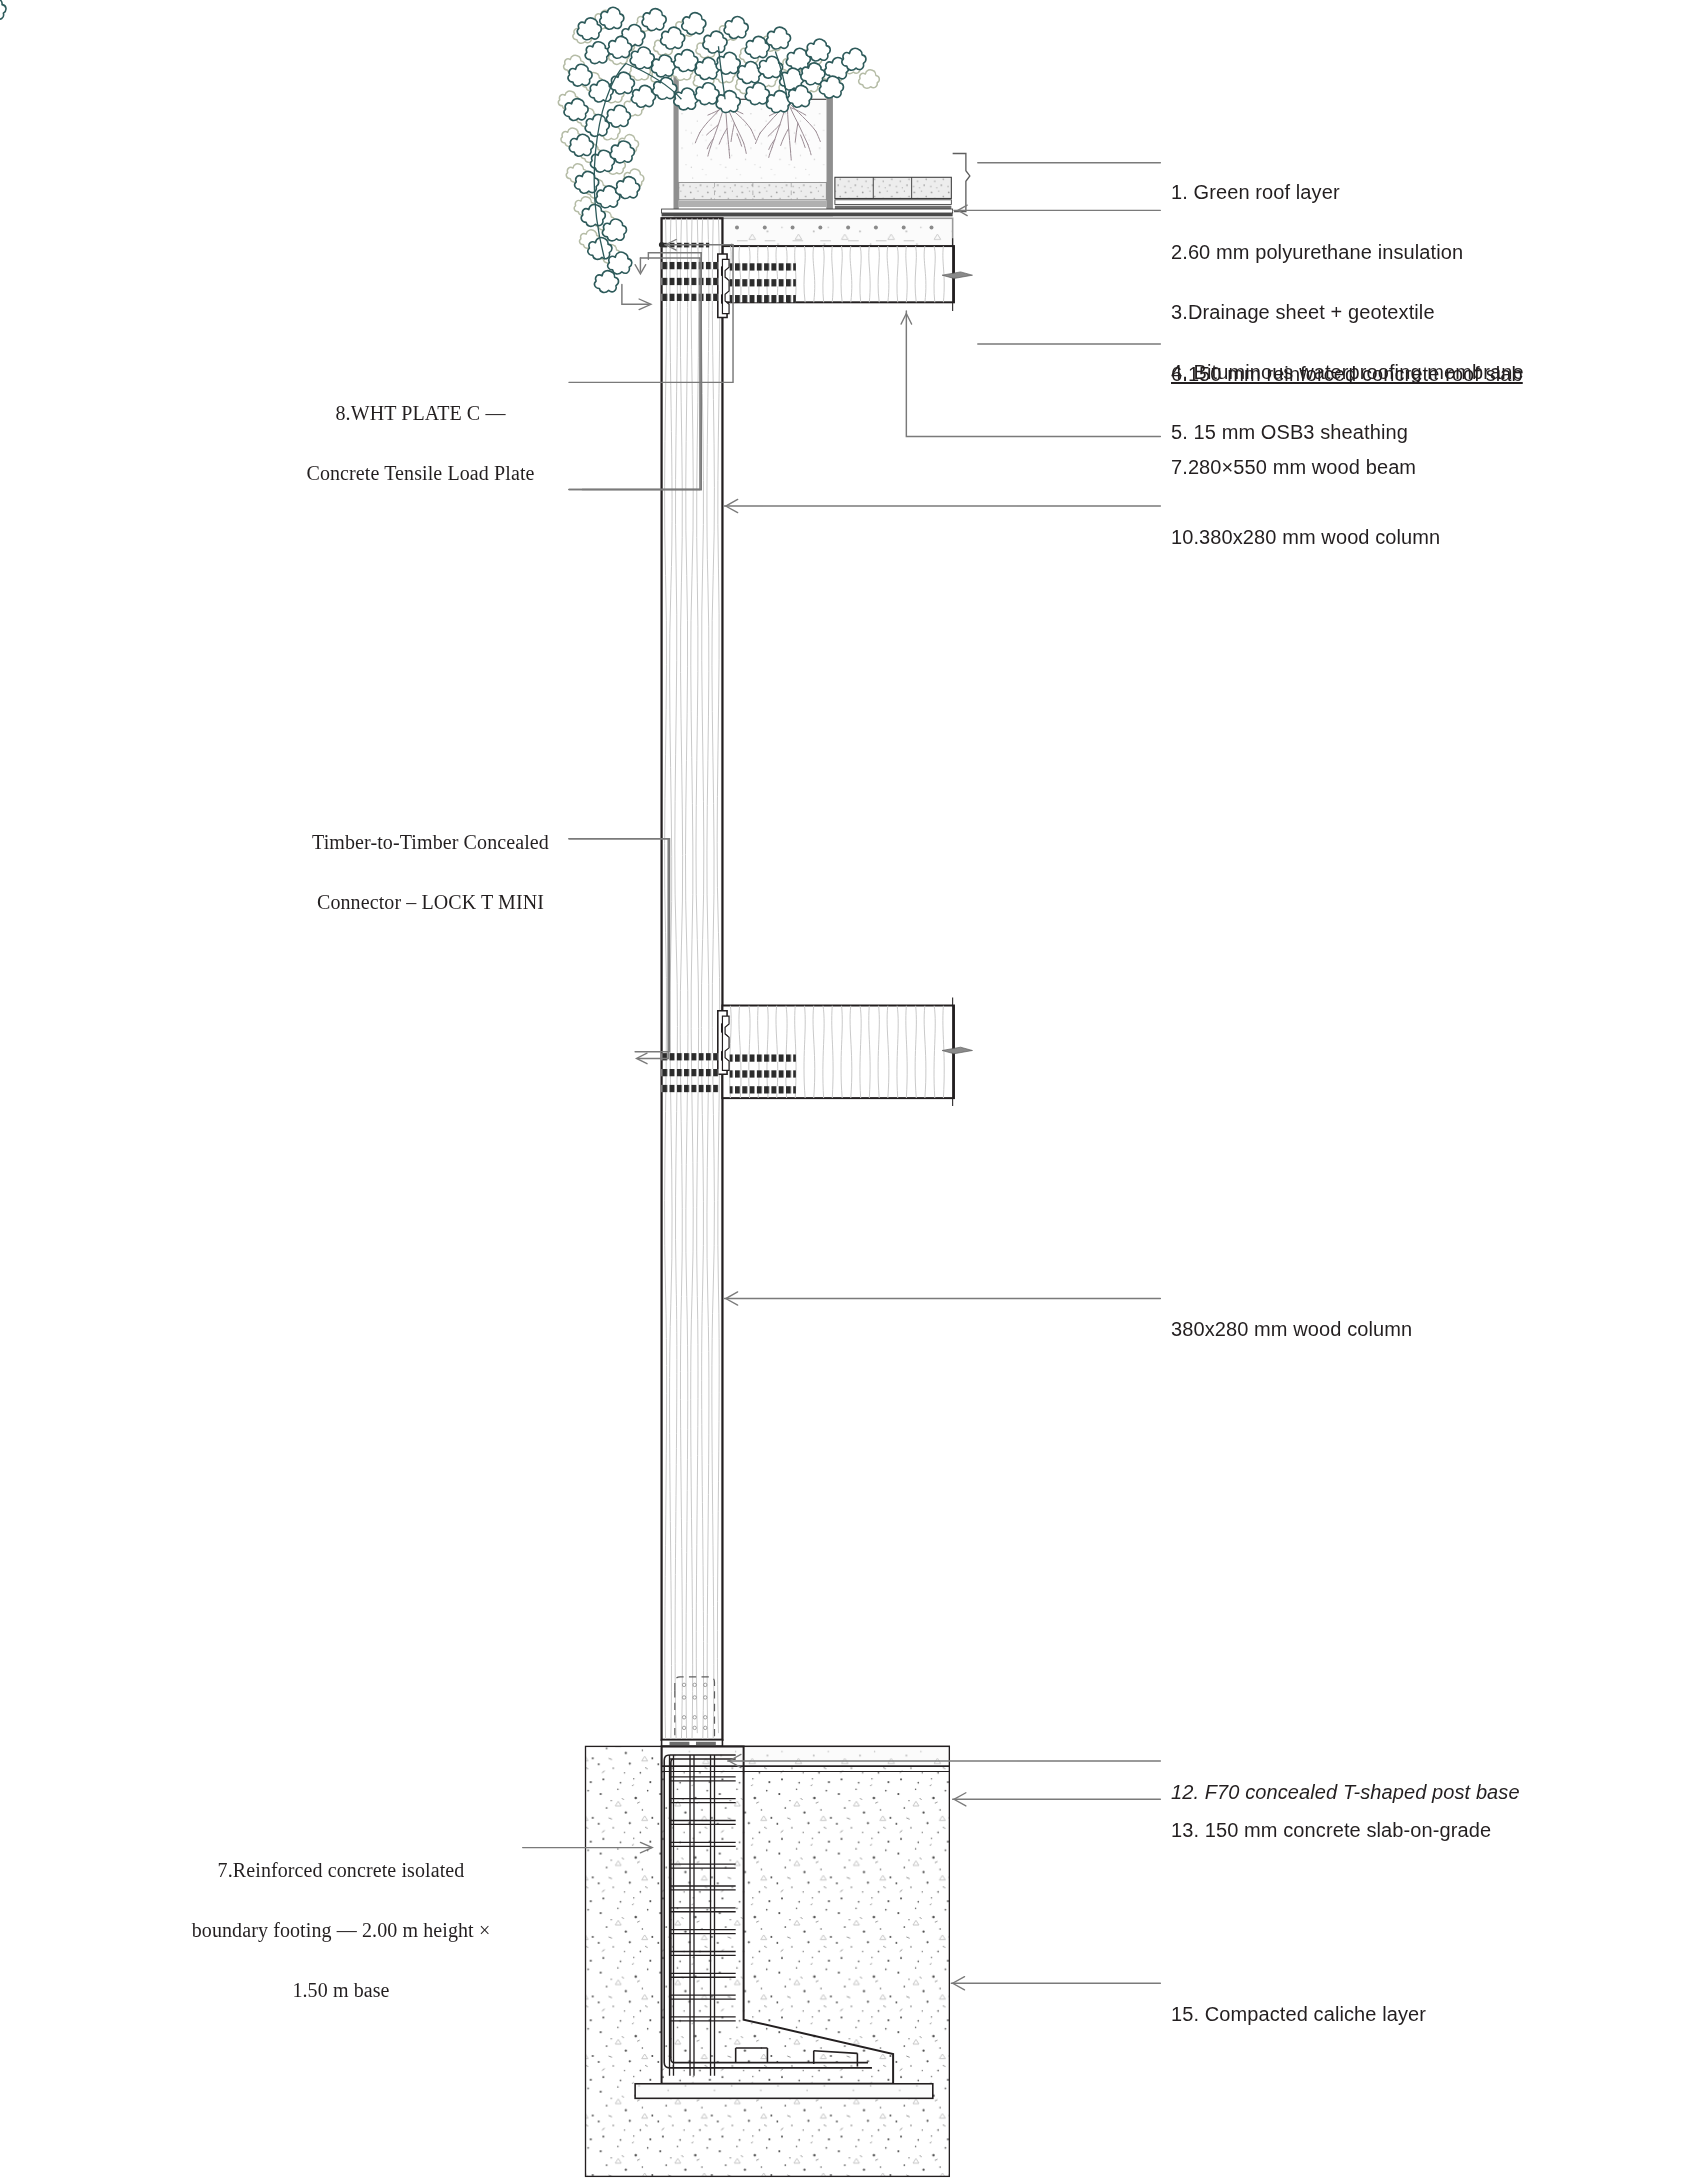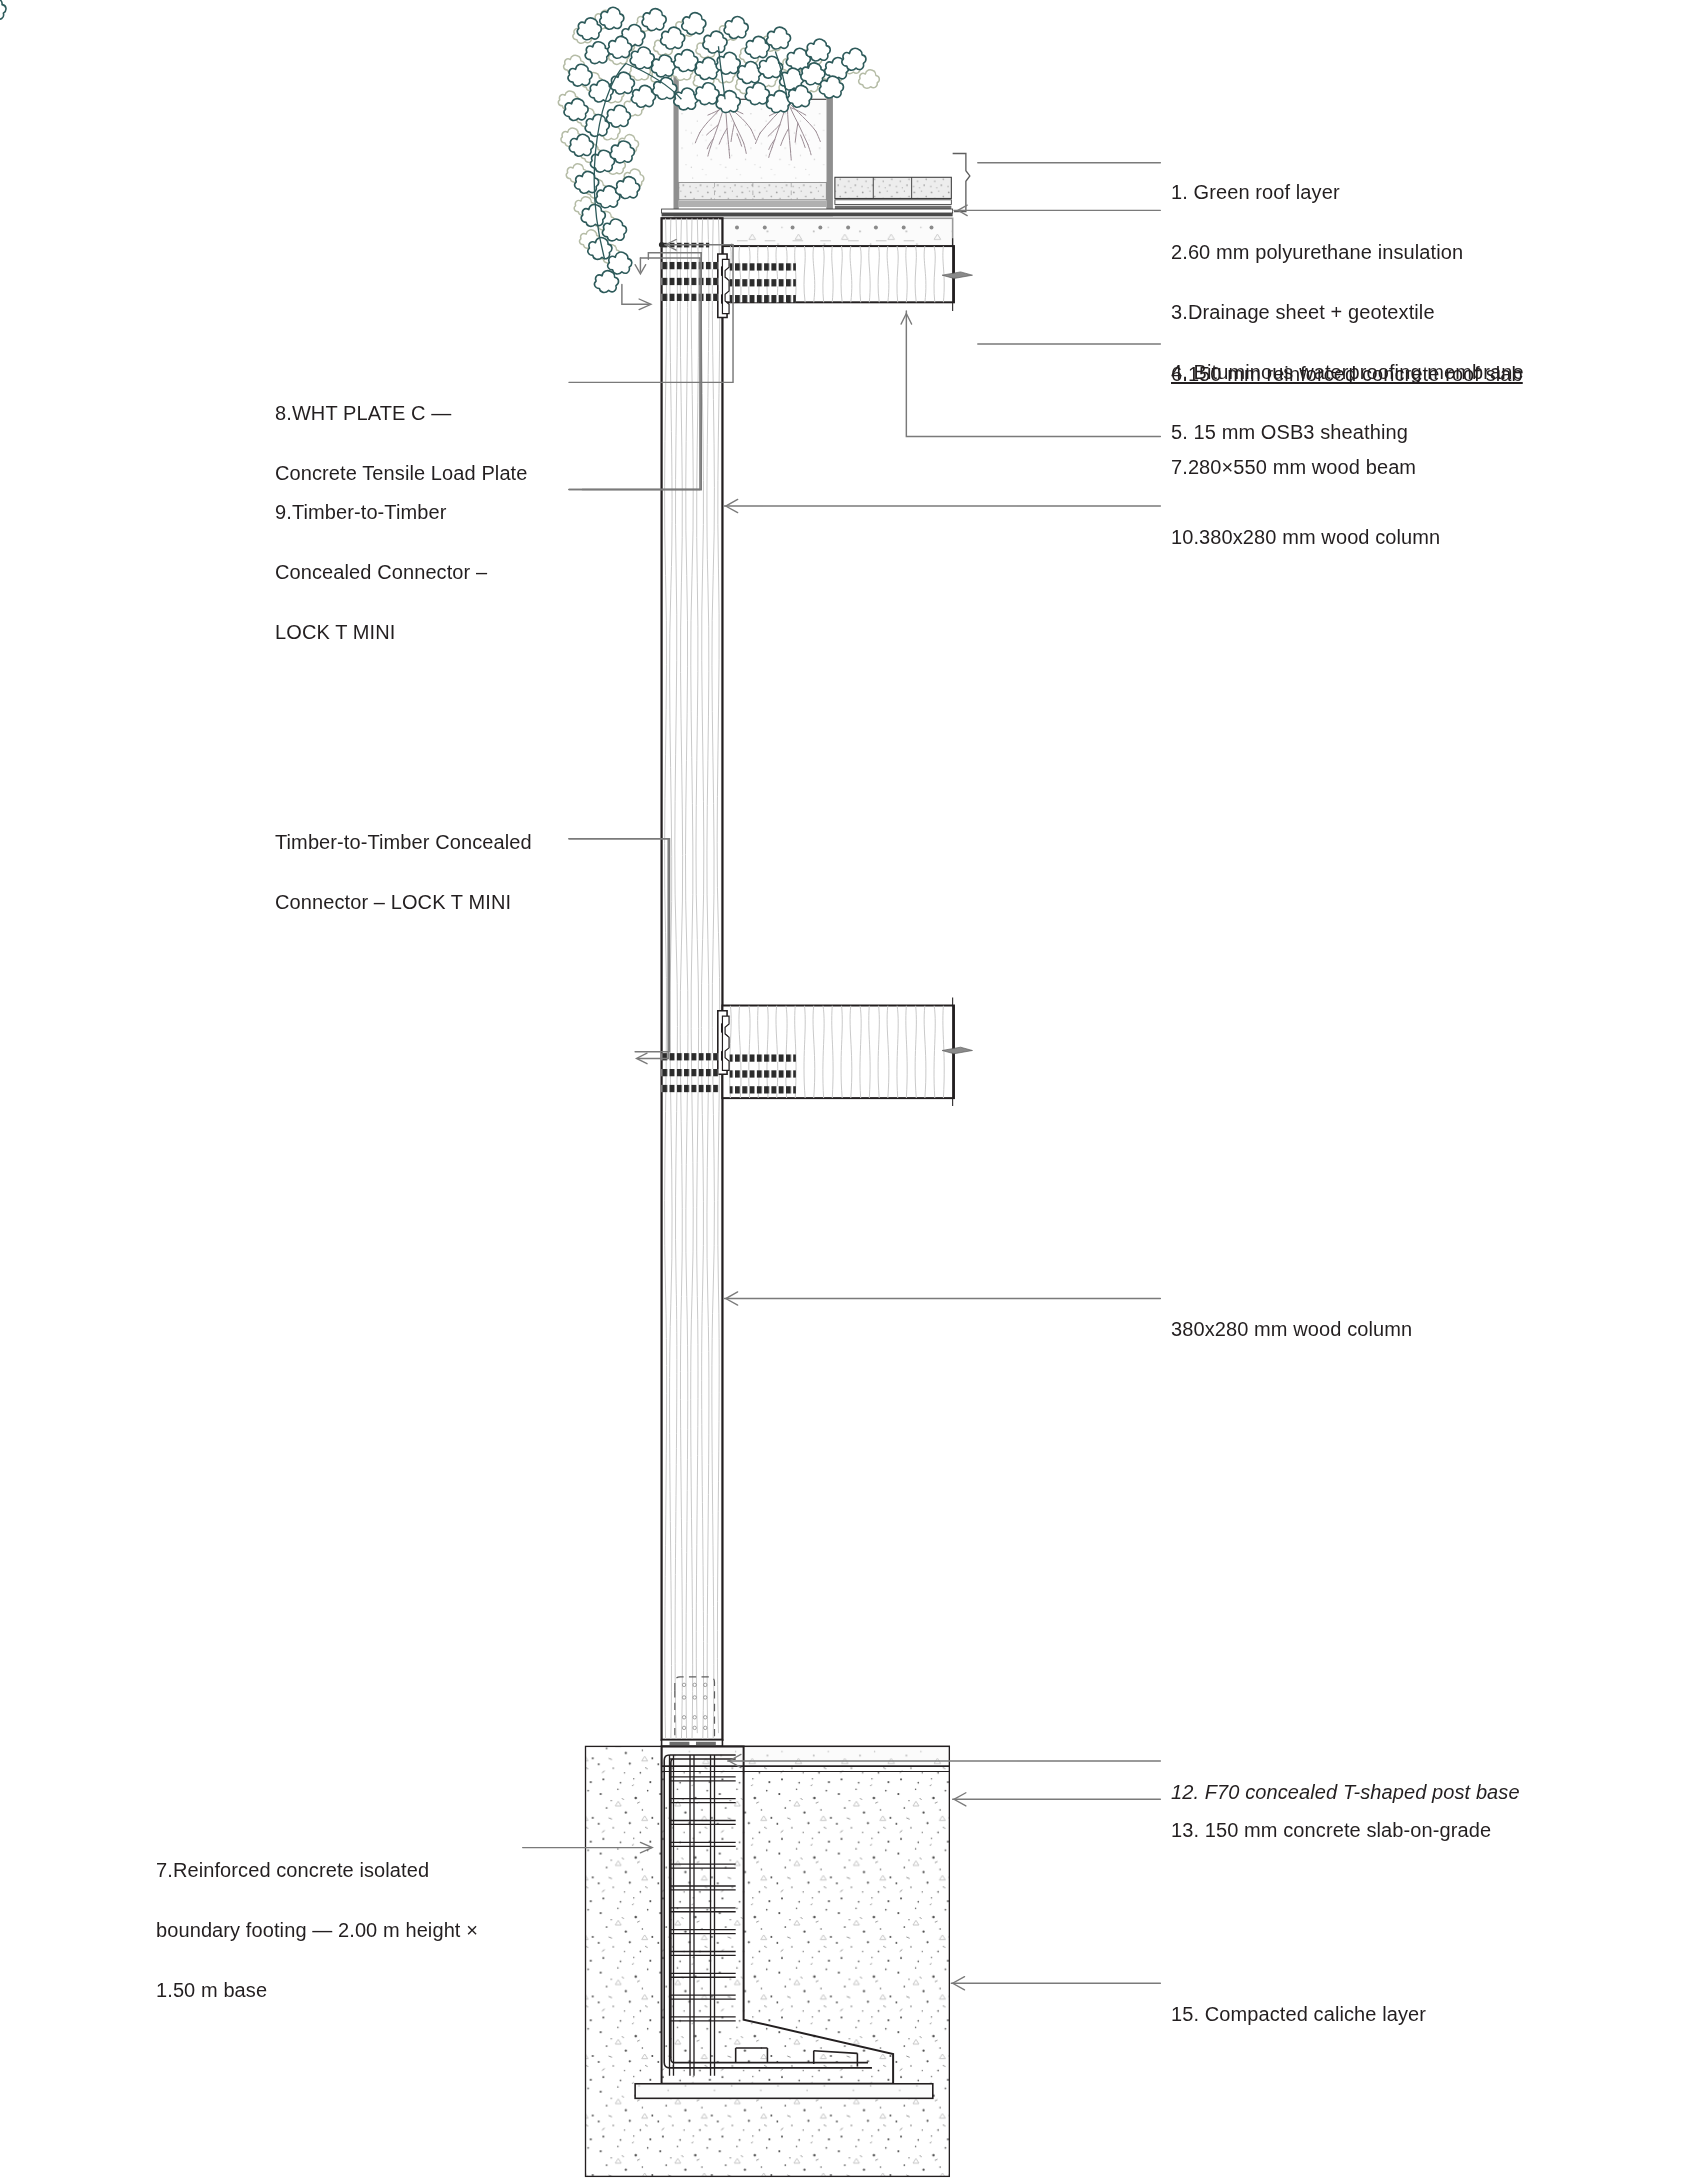--- a/index.html
+++ b/index.html
@@ -32,21 +32,21 @@
     position: absolute;
     font-family: "Liberation Sans", sans-serif;
     font-weight: 300;
     color: #231f20;
     font-size: 20px;
     line-height: 1.5;
     letter-spacing: 0.1px;
     white-space: pre-line;
   }
   .anno.right { text-align: left; }
-  .anno.left  { text-align: left; }
+  .anno.left  { text-align: center; font-family: Liberation Serif, serif; }
   .anno-line { display: block; }
 </style>
 </head>
 <body>
 
 <div id="sheet">
 
   <svg class="drawing" viewBox="0 0 2550 3300" xmlns="http://www.w3.org/2000/svg">
     <defs>
 
@@ -659,25 +659,20 @@
 
   <div class="anno right" style="left:1171px; top:1969px;">
     <span class="anno-line">15. Compacted caliche layer</span>
   </div>
 
   <div class="anno left" style="left:275px; top:368px; width:291px;">
     <span class="anno-line">8.WHT PLATE C —</span>
     <span class="anno-line">Concrete Tensile Load Plate</span>
   </div>
 
-  <div class="anno left" style="left:275px; top:467px; width:291px;">
-    <span class="anno-line">9.Timber-to-Timber</span>
-    <span class="anno-line">Concealed Connector –</span>
-    <span class="anno-line">LOCK T MINI</span>
-  </div>
 
   <div class="anno left" style="left:275px; top:797px; width:311px;">
     <span class="anno-line">Timber-to-Timber Concealed</span>
     <span class="anno-line">Connector – LOCK T MINI</span>
   </div>
 
   <div class="anno left" style="left:156px; top:1825px; width:370px;">
     <span class="anno-line">7.Reinforced concrete isolated</span>
     <span class="anno-line">boundary footing — 2.00 m height ×</span>
     <span class="anno-line">1.50 m base</span>

